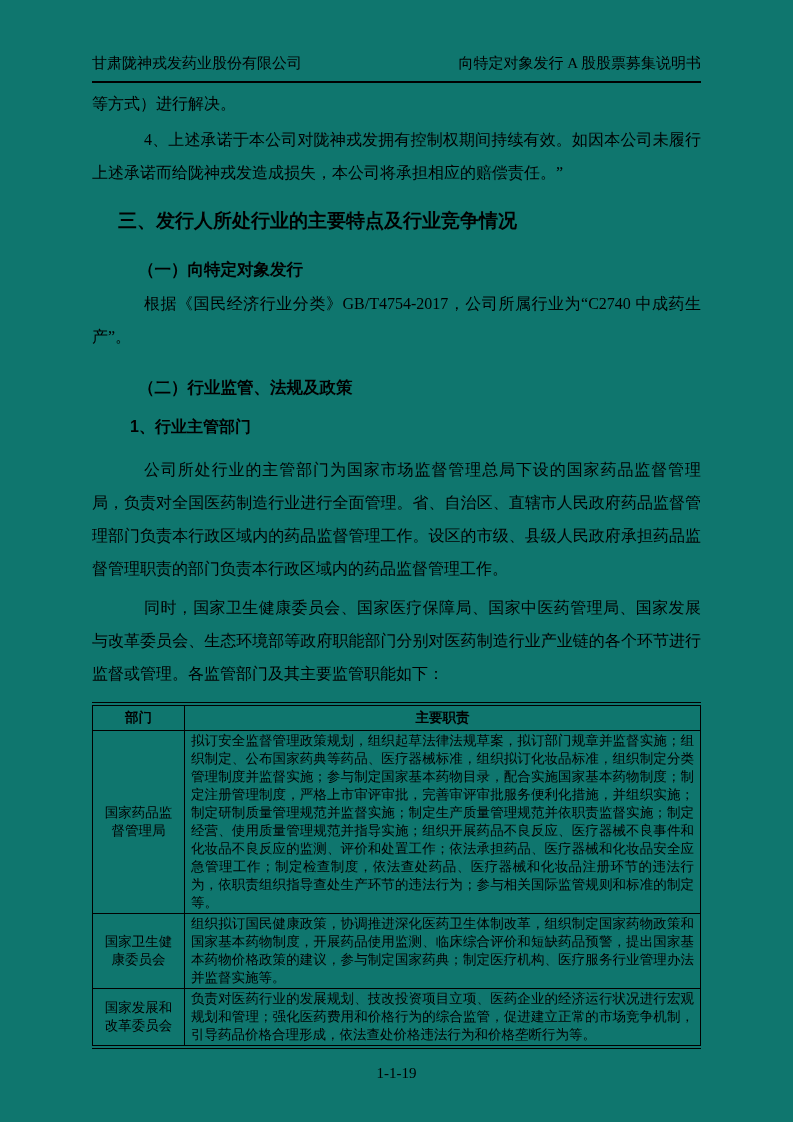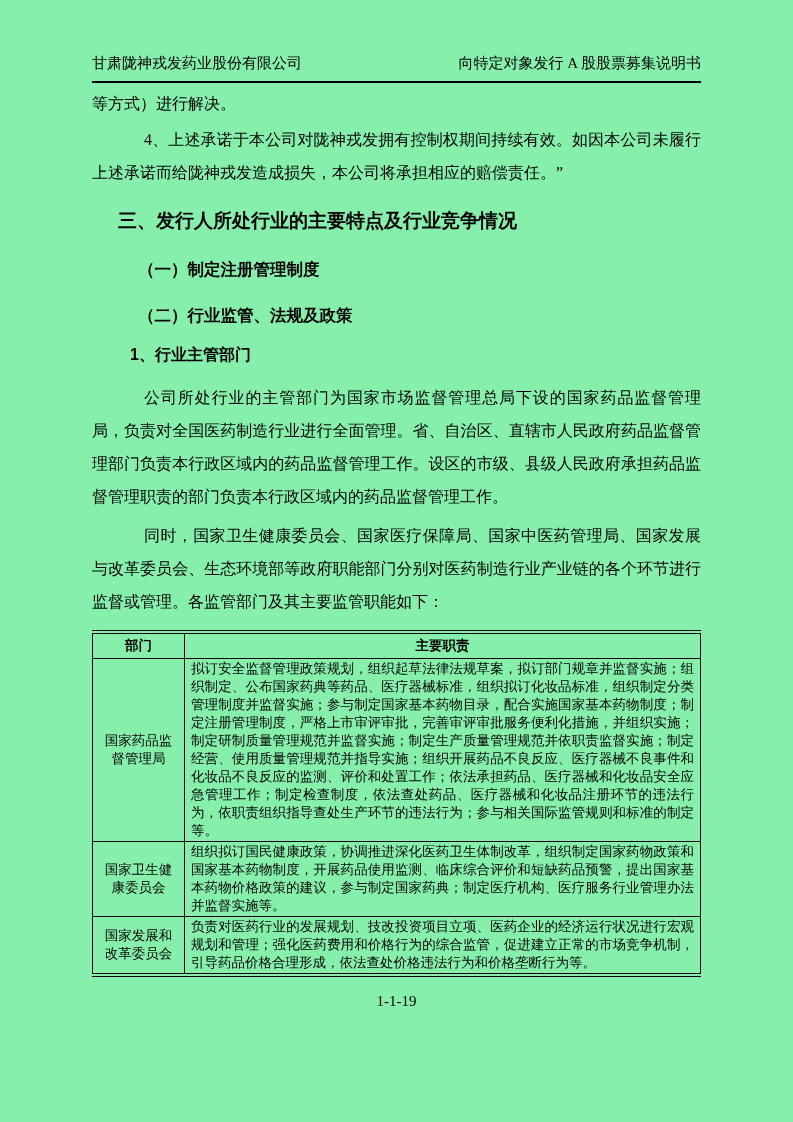--- a/index.html
+++ b/index.html
@@ -1,21 +1,21 @@
 <!DOCTYPE html>
 <html><head>
 <meta charset="utf-8">
 <style>
   html, body { margin: 0; padding: 0; background: #ffffff; }
   .page {
     position: relative;
     width: 793px;
     height: 1122px;
     margin: 0 auto;
-    background: #86efac;
+    background: #0f766e;
     color: #000000;
     font-family: "Liberation Serif", "DejaVu Serif", serif;
     box-sizing: border-box;
     padding: 54px 92px 0 92px;
     overflow: hidden;
   }
   
   .doc-header {
     display: flex;
     justify-content: space-between;
@@ -105,22 +105,23 @@
     <span>甘肃陇神戎发药业股份有限公司</span>
     <span>向特定对象发行 A 股股票募集说明书</span>
   </div>
 
   <p class="para p-cont">等方式）进行解决。</p>
 
   <p class="para indent p-commit">4、上述承诺于本公司对陇神戎发拥有控制权期间持续有效。如因本公司未履行上述承诺而给陇神戎发造成损失，本公司将承担相应的赔偿责任。”</p>
 
   <div class="h-section">三、发行人所处行业的主要特点及行业竞争情况</div>
 
-  <div class="h-sub">（一）制定注册管理制度</div>
+  <div class="h-sub">（一）向特定对象发行</div>
 
+  <p class="para indent mt4">根据《国民经济行业分类》GB/T4754-2017，公司所属行业为“C2740 中成药生产”。</p>
 
   <div class="h-sub">（二）行业监管、法规及政策</div>
 
   <div class="h-num">1、行业主管部门</div>
 
   <p class="para indent mt12">公司所处行业的主管部门为国家市场监督管理总局下设的国家药品监督管理局，负责对全国医药制造行业进行全面管理。省、自治区、直辖市人民政府药品监督管理部门负责本行政区域内的药品监督管理工作。设区的市级、县级人民政府承担药品监督管理职责的部门负责本行政区域内的药品监督管理工作。</p>
 
   <p class="para indent mt4">同时，国家卫生健康委员会、国家医疗保障局、国家中医药管理局、国家发展与改革委员会、生态环境部等政府职能部门分别对医药制造行业产业链的各个环节进行监督或管理。各监管部门及其主要监管职能如下：</p>
 
   <div class="table-wrap">

